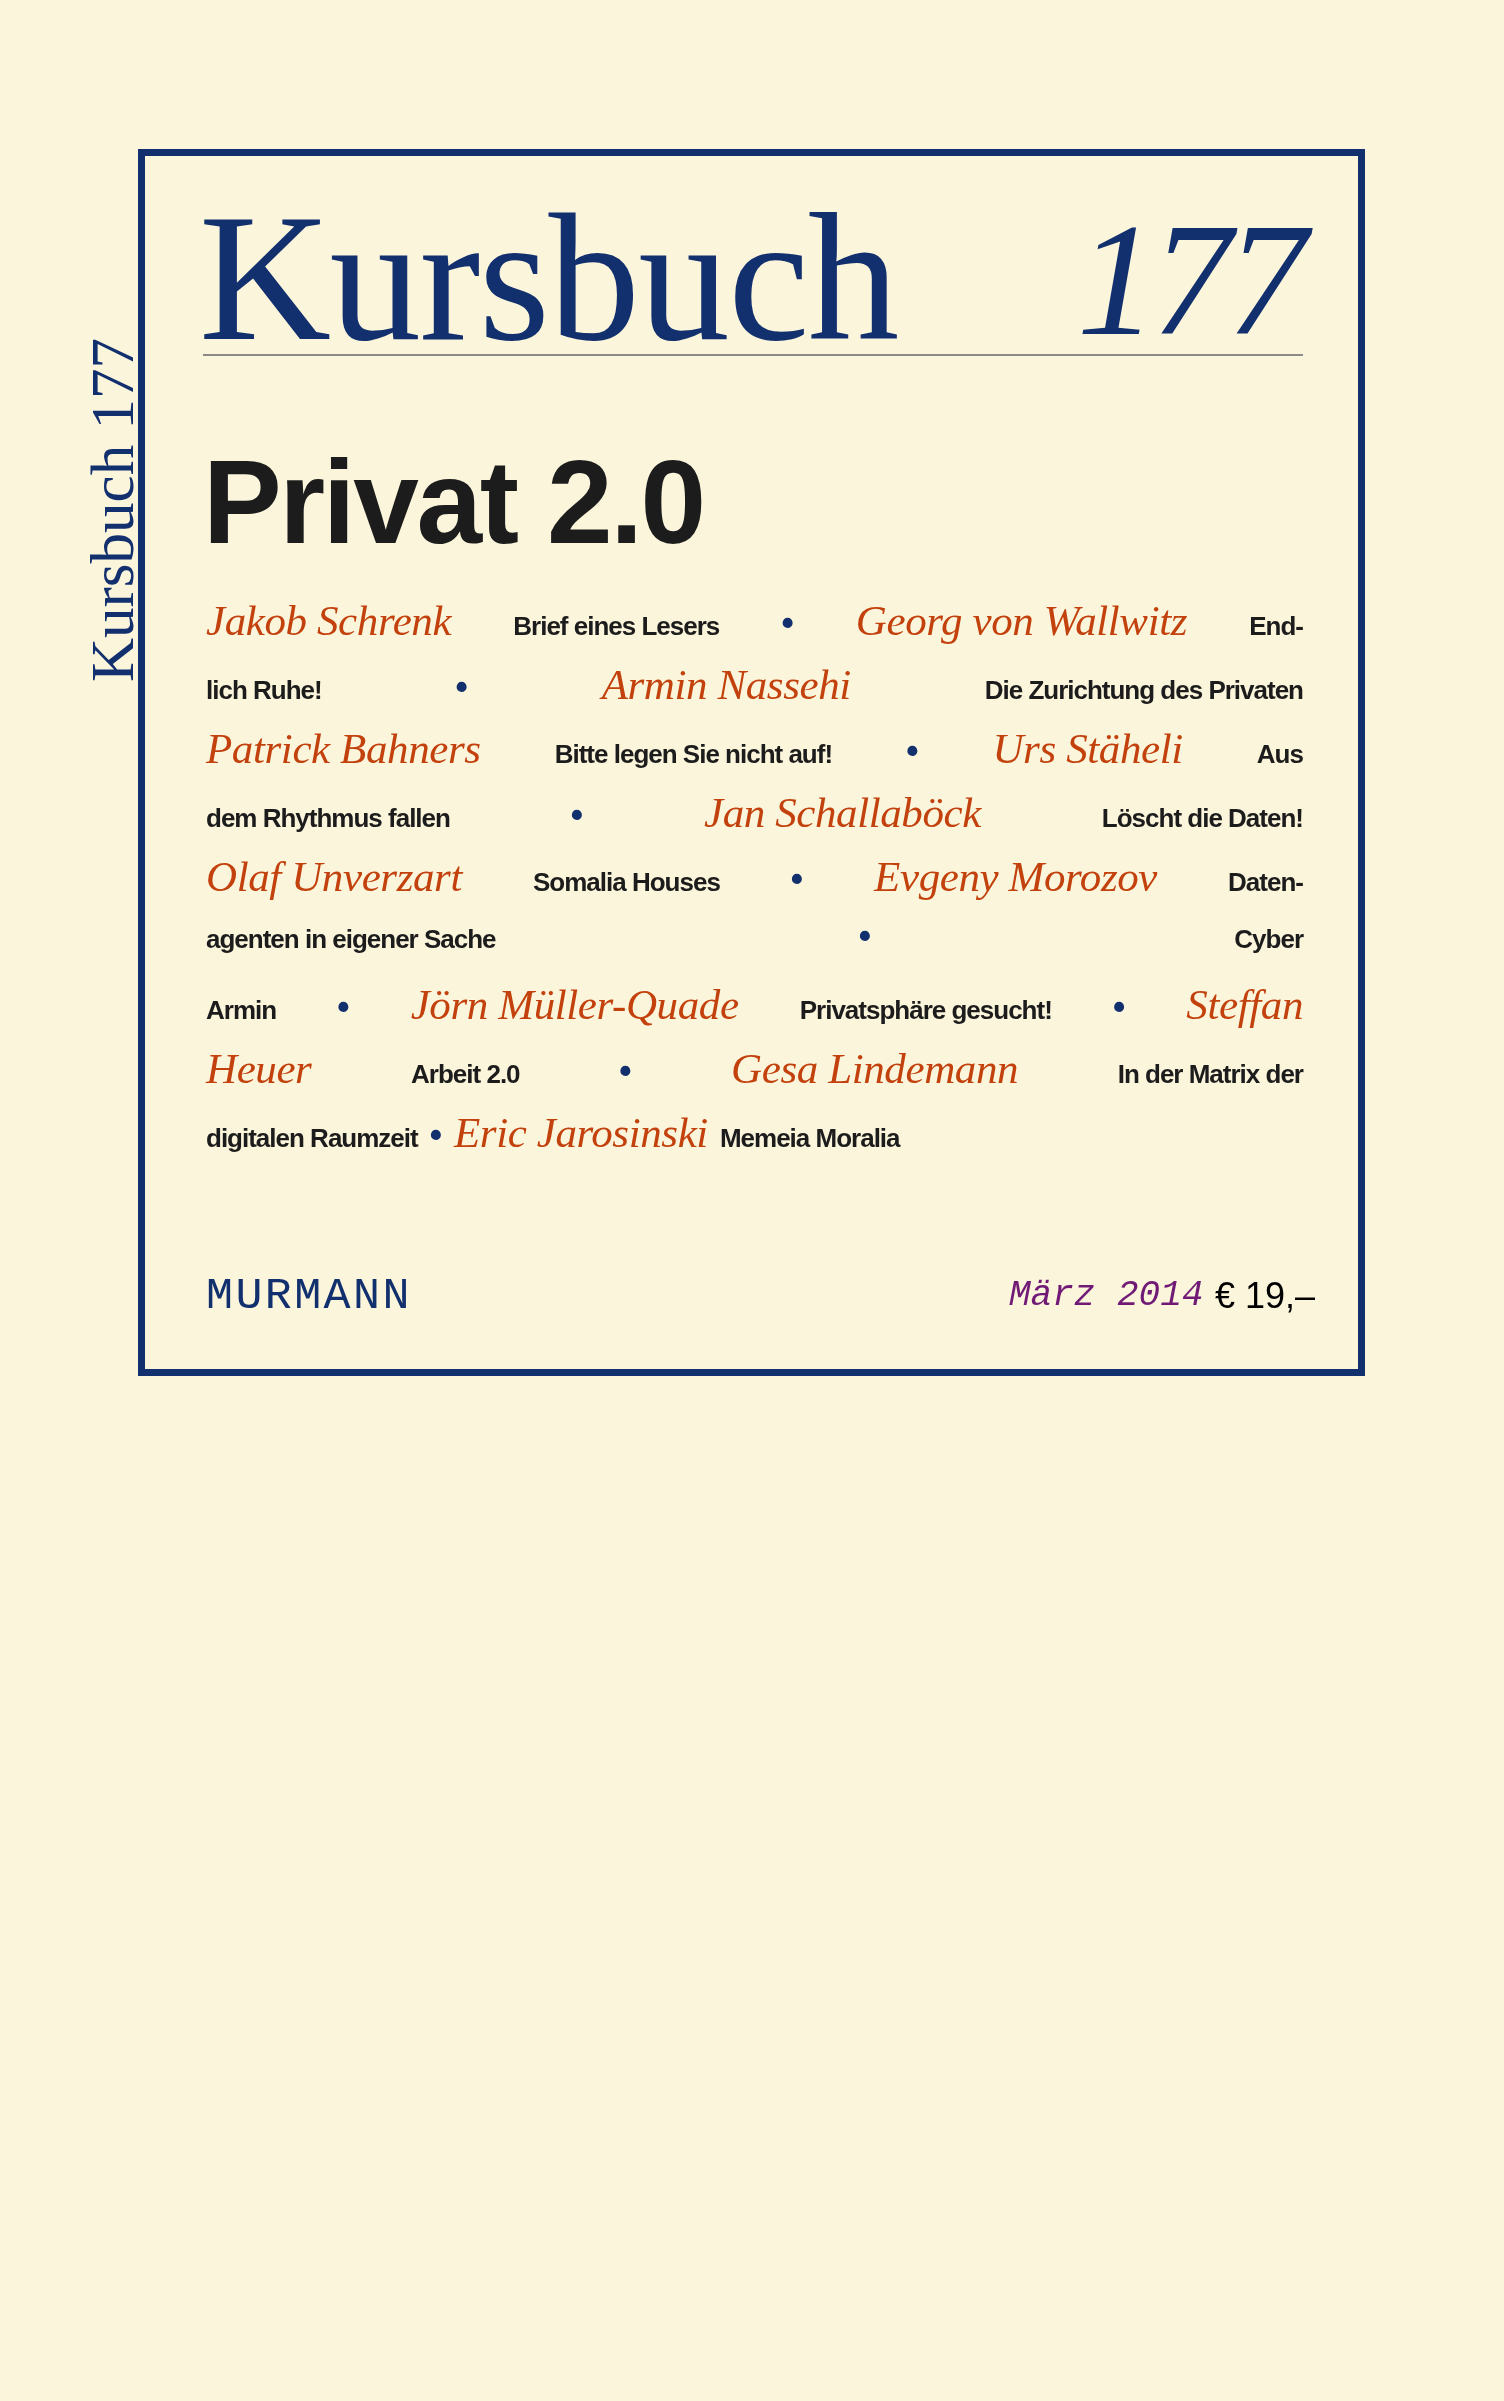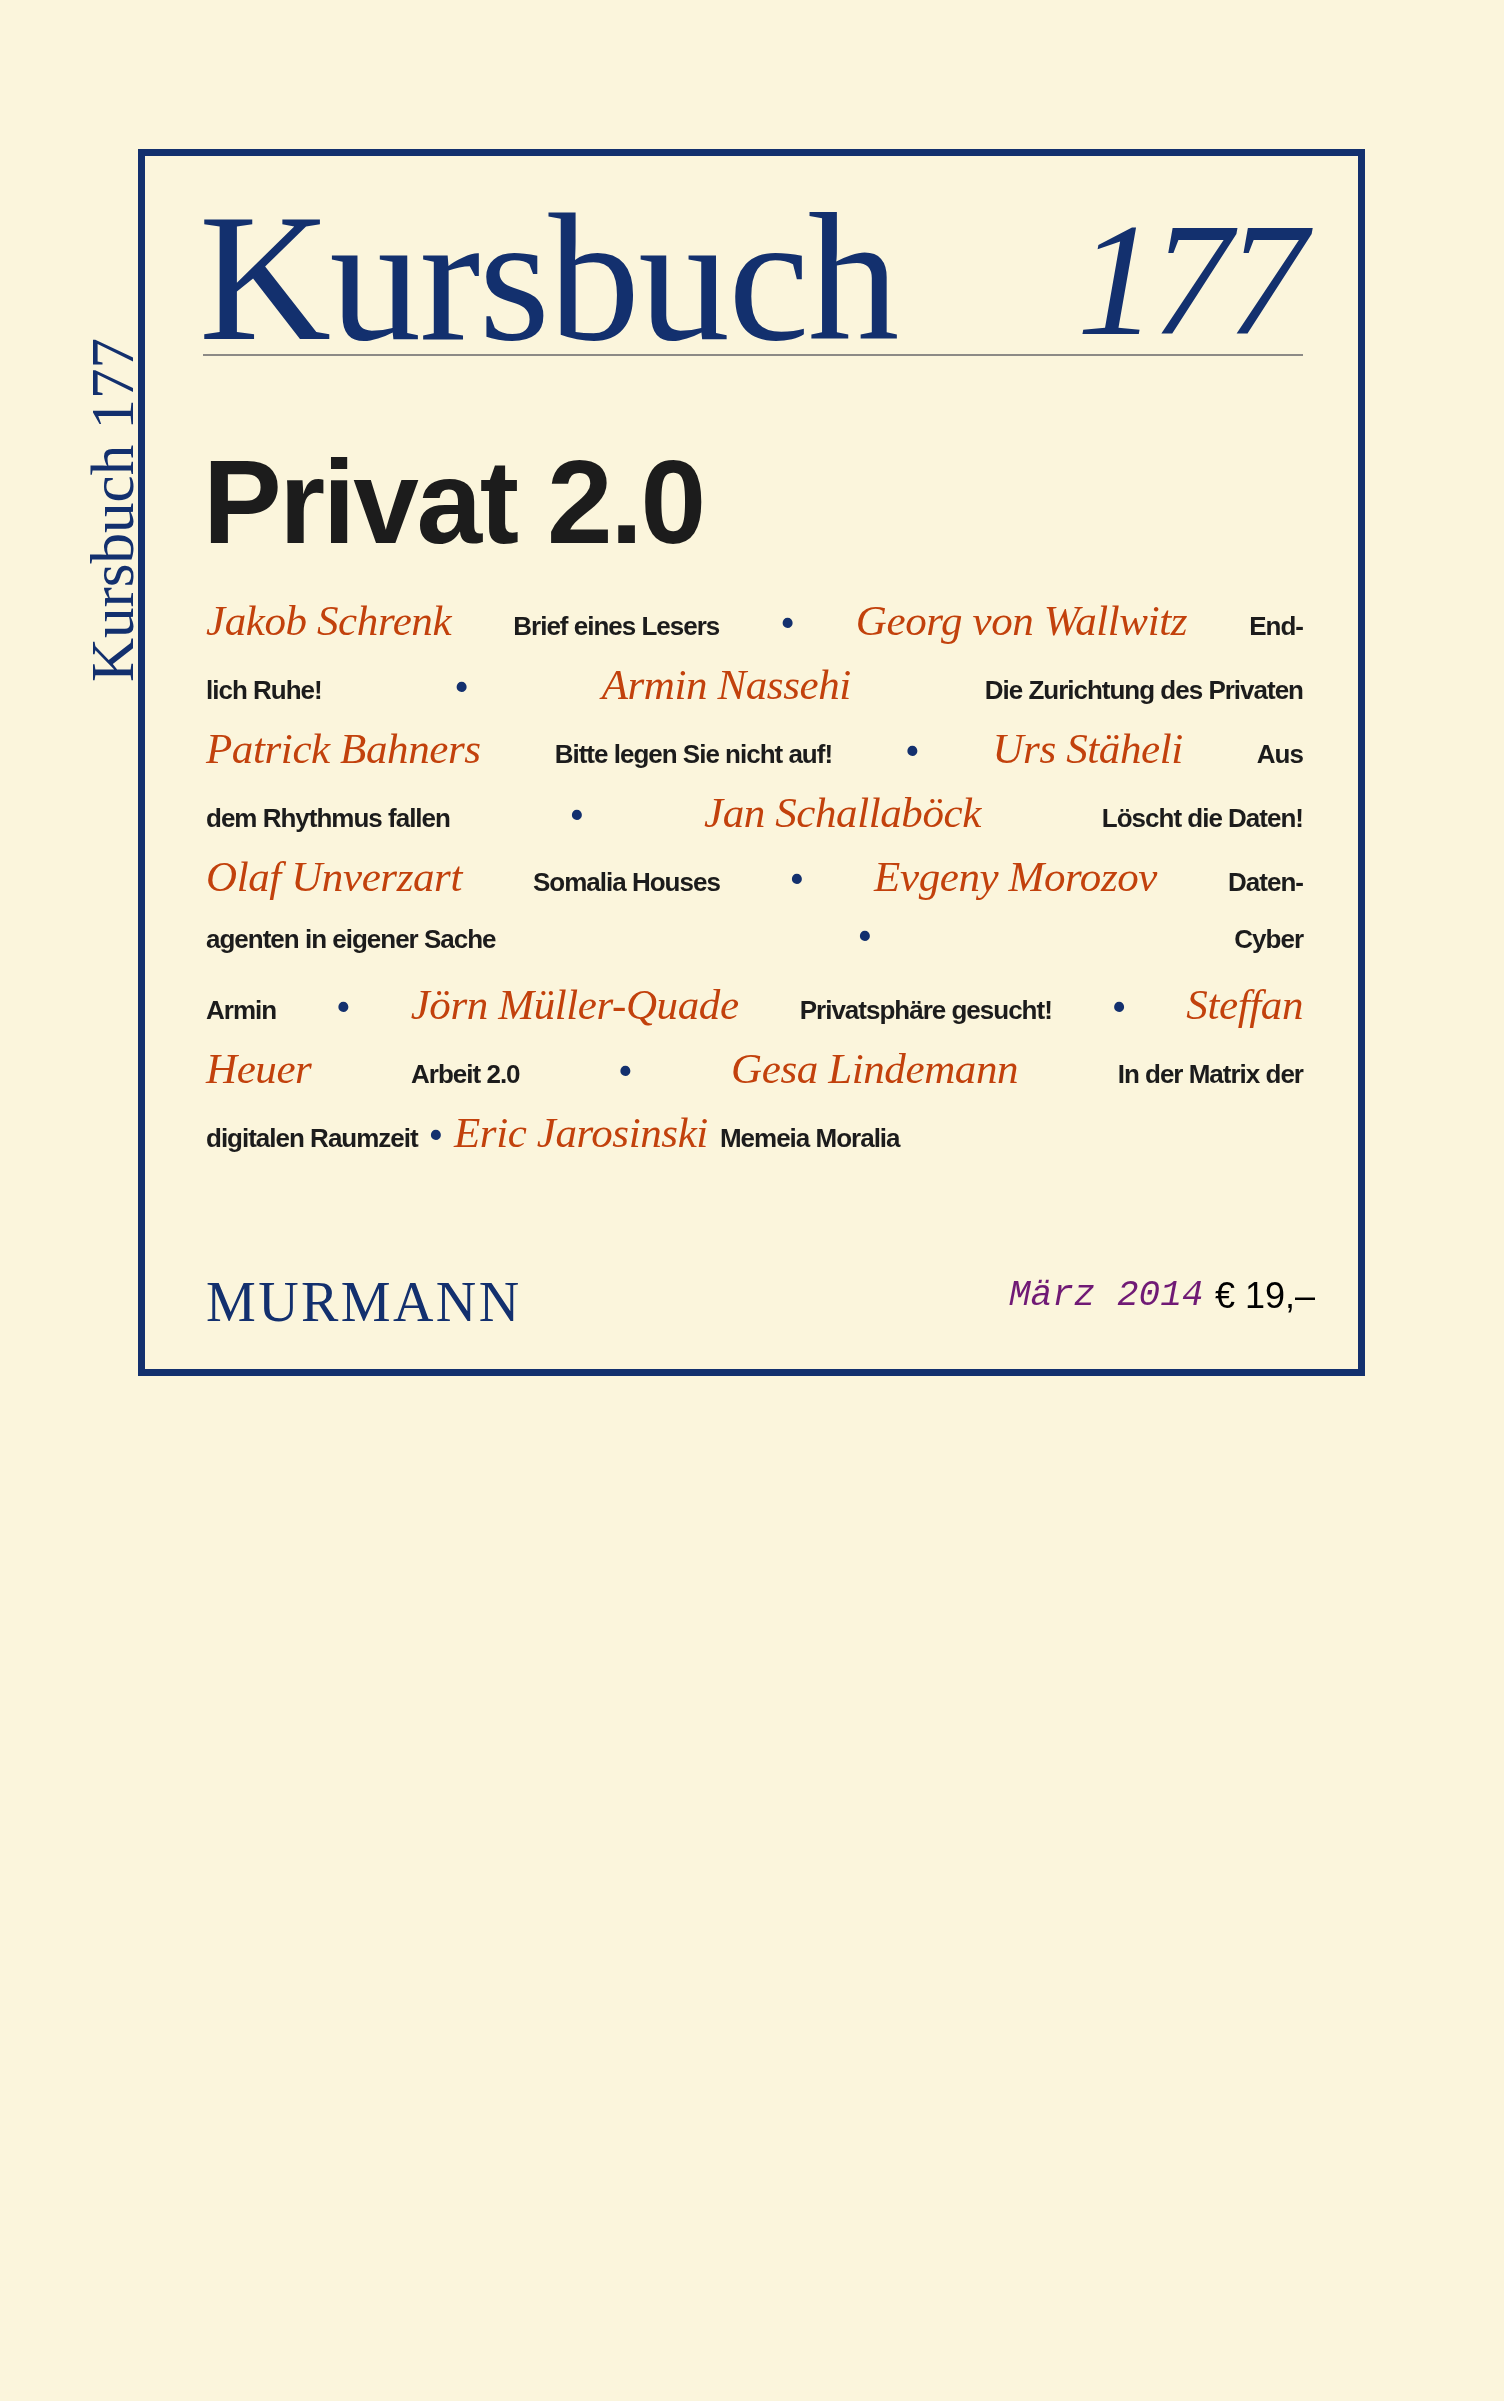--- a/index.html
+++ b/index.html
@@ -94,22 +94,22 @@
   }
   .bullet {
     font-family: "Liberation Sans", sans-serif;
     font-size: 35px;
     color: #13306e;
     font-weight: bold;
   }
   .publisher {
     position: absolute;
     left: 206px; top: 1274px;
-    font-family: Liberation Serif, serif;
-    font-size: 56px; line-height: 1;
+    font-family: Liberation Mono, monospace;
+    font-size: 45px; line-height: 1;
     color: #13306e;
     letter-spacing: 2.4px;
   }
   .date {
     position: absolute;
     left: 1009px; top: 1278px;
     font-family: Liberation Mono, monospace;
     font-style: italic;
     font-size: 36px; line-height: 1;
     color: #701a75;

